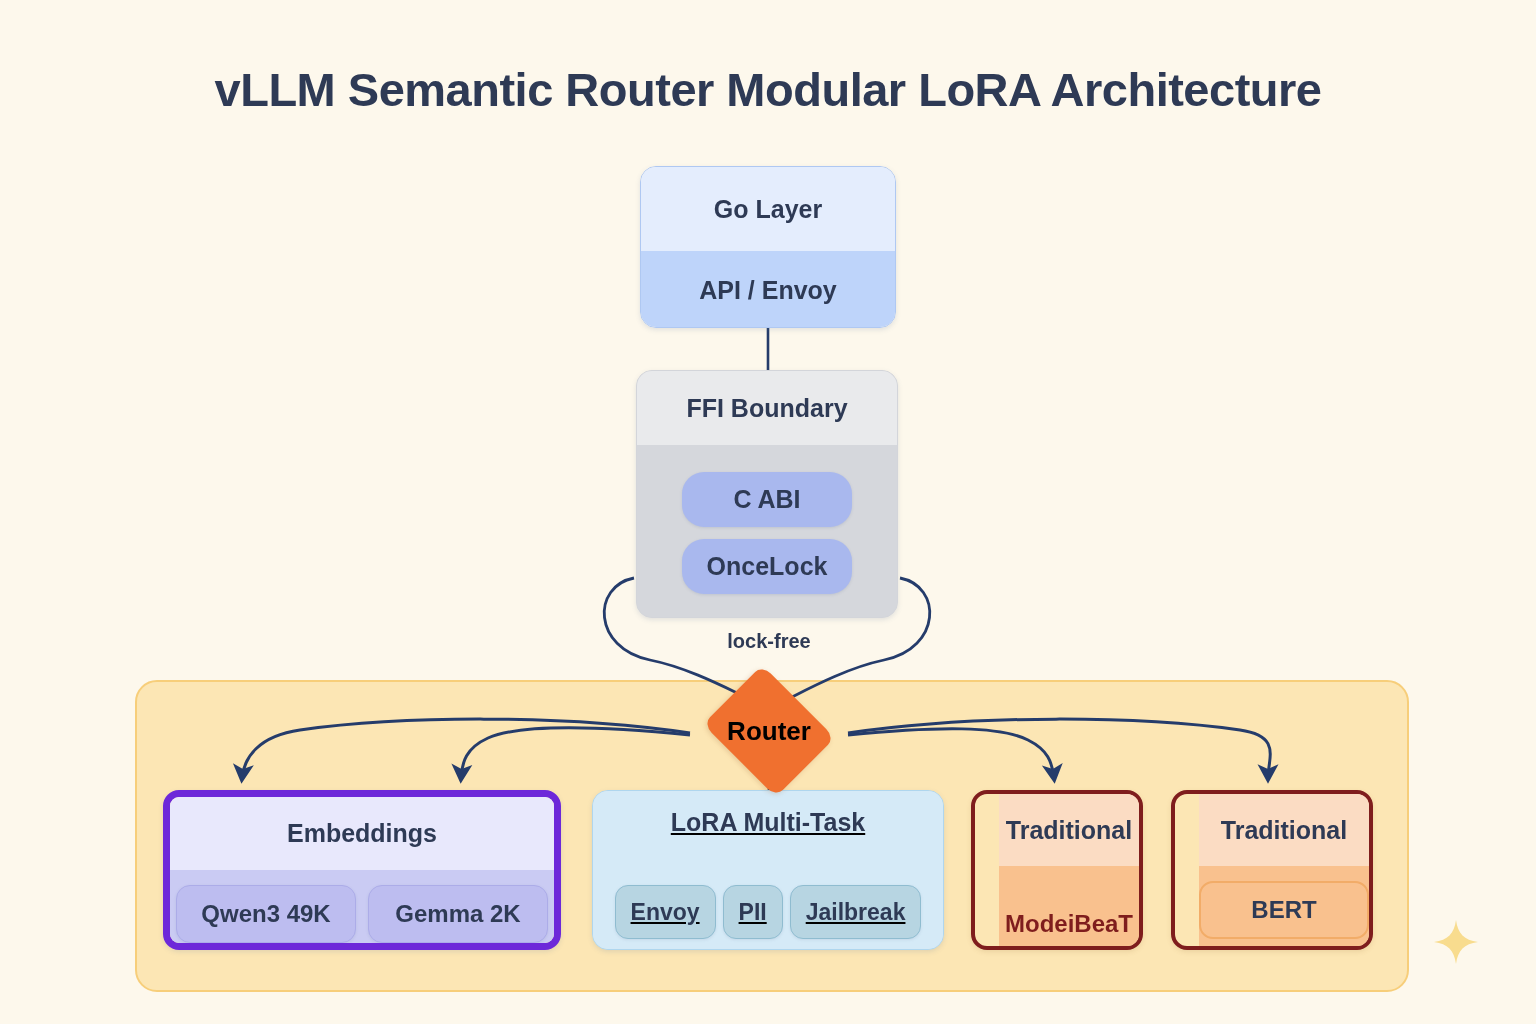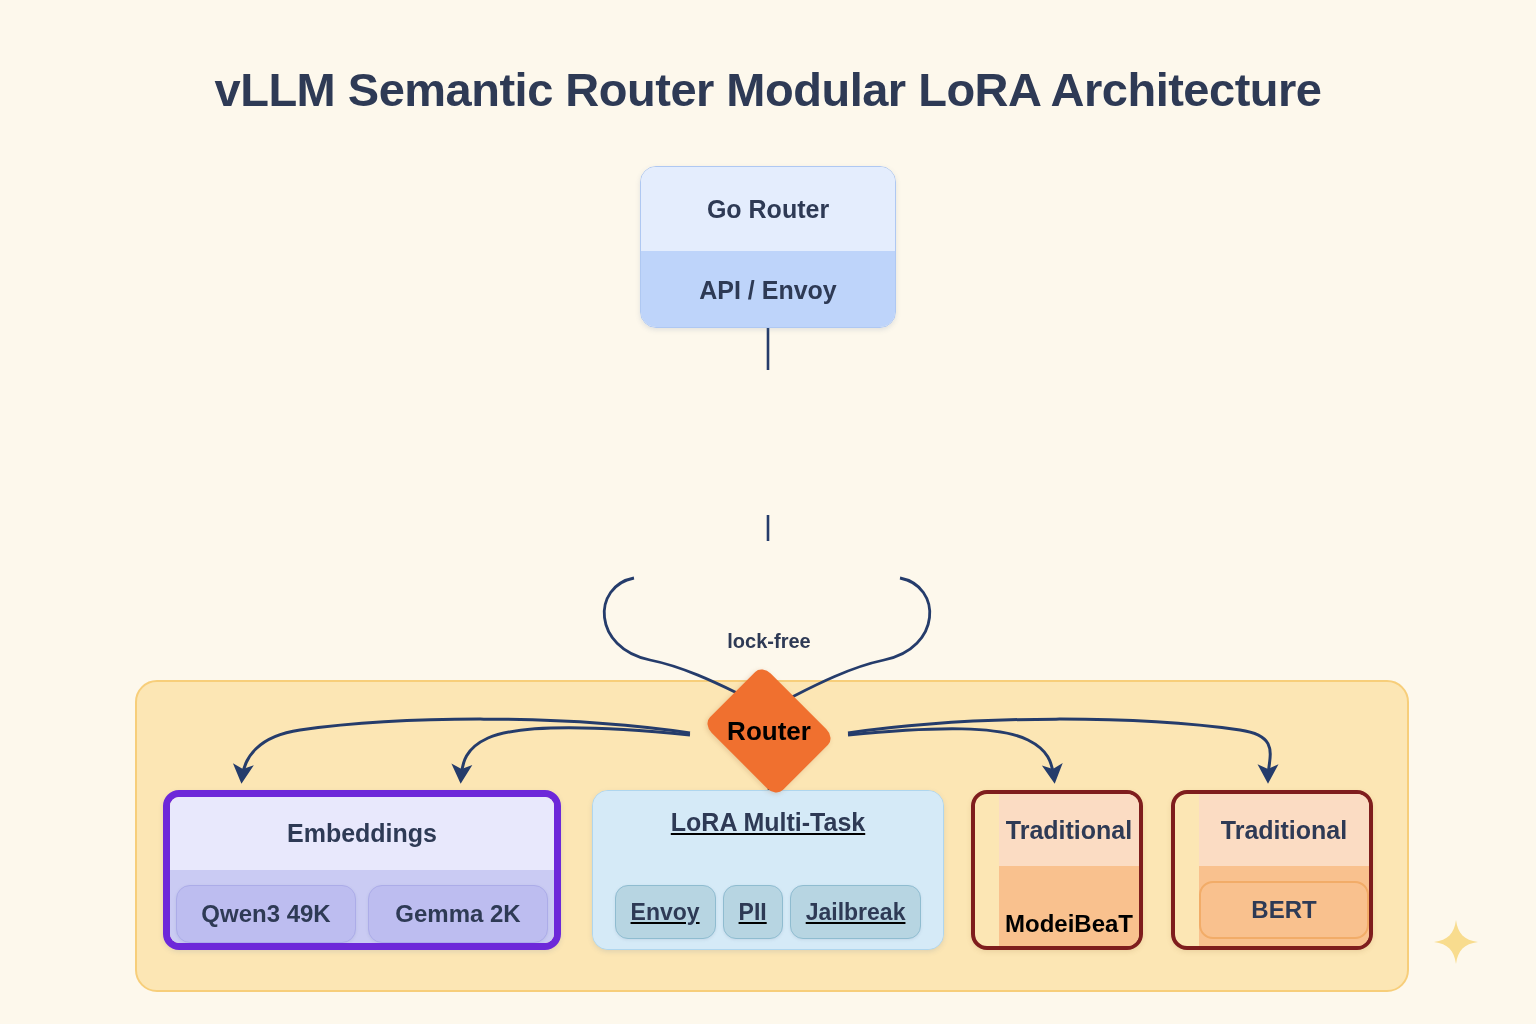--- a/index.html
+++ b/index.html
@@ -272,21 +272,21 @@
     font-weight: bold;
     display: flex;
     align-items: center;
     justify-content: center;
     width: 170px;
     height: 54px;
   }
   .plain-label {
     font-size: 24px;
     font-weight: bold;
-    color: #000000;
+    color: #7f1d1d;
     margin-top: 28px;
   }
 
   
   #sparkle {
     position: absolute;
     left: 1432px; top: 918px;
     width: 48px; height: 48px;
     z-index: 7;
   }
@@ -320,24 +320,31 @@
     <path d="M848,735 C940,726 1000,726 1028,740 C1048,750 1052,762 1054,778" stroke="#253C6B" stroke-width="3" fill="none" marker-end="url(#arrowhead)"></path>
     <path d="M848,733 C980,714 1140,716 1240,730 C1282,736 1268,758 1268,778" stroke="#253C6B" stroke-width="3" fill="none" marker-end="url(#arrowhead)"></path>
 
     <path d="M769,781 L769,790" stroke="#253C6B" stroke-width="2.6" fill="none"></path>
 
     <path d="M663,889 L663,872 Q663,862 673,862 L865,862 Q875,862 875,872 L875,889" stroke="#253C6B" stroke-width="2.6" fill="none"></path>
     <path d="M769,862 L769,889" stroke="#253C6B" stroke-width="2.6" fill="none"></path>
   </svg>
 
   <div class="card" id="go-layer">
-    <div class="hdr">Go Router</div>
+    <div class="hdr">Go Layer</div>
     <div class="bdy">API / Envoy</div>
   </div>
 
+  <div class="card" id="ffi">
+    <div class="hdr">FFI Boundary</div>
+    <div class="bdy">
+      <div class="pill-blue">C ABI</div>
+      <div class="pill-blue">OnceLock</div>
+    </div>
+  </div>
 
   <div id="lock-free-label">lock-free</div>
 
   <div id="router">
     <div class="diamond"></div>
     <div class="rlabel">Router</div>
   </div>
 
   <div class="card" id="embeddings">
     <div class="hdr">Embeddings</div>

